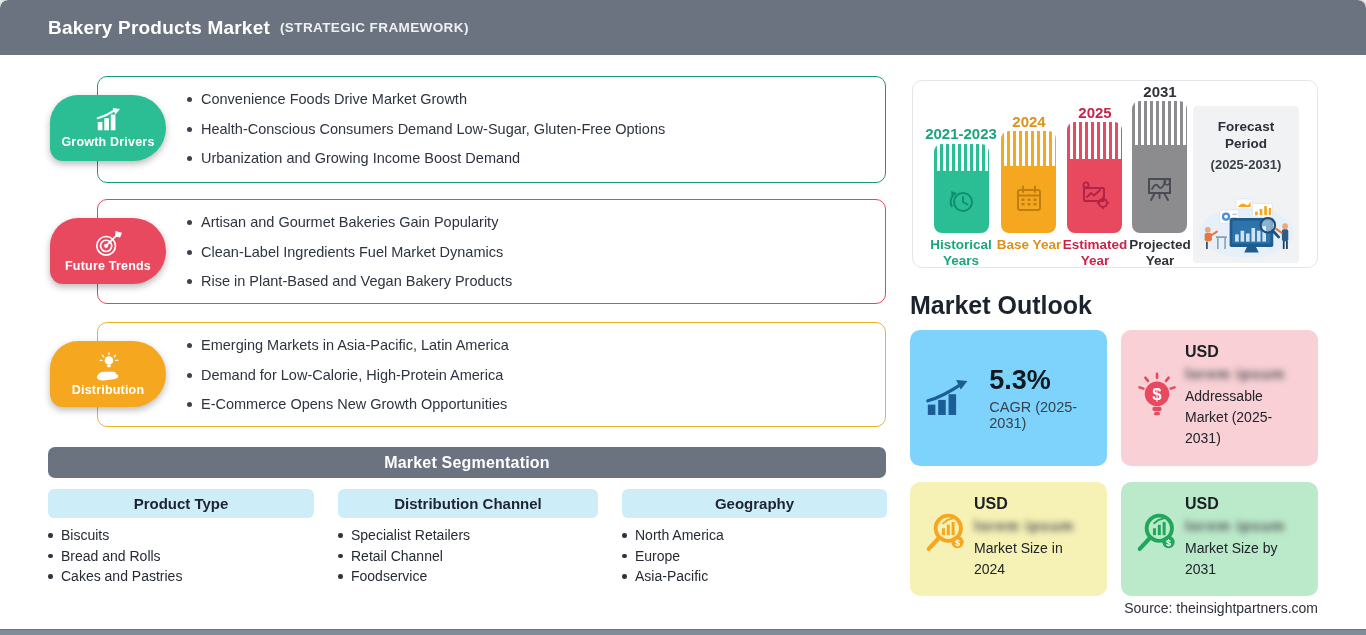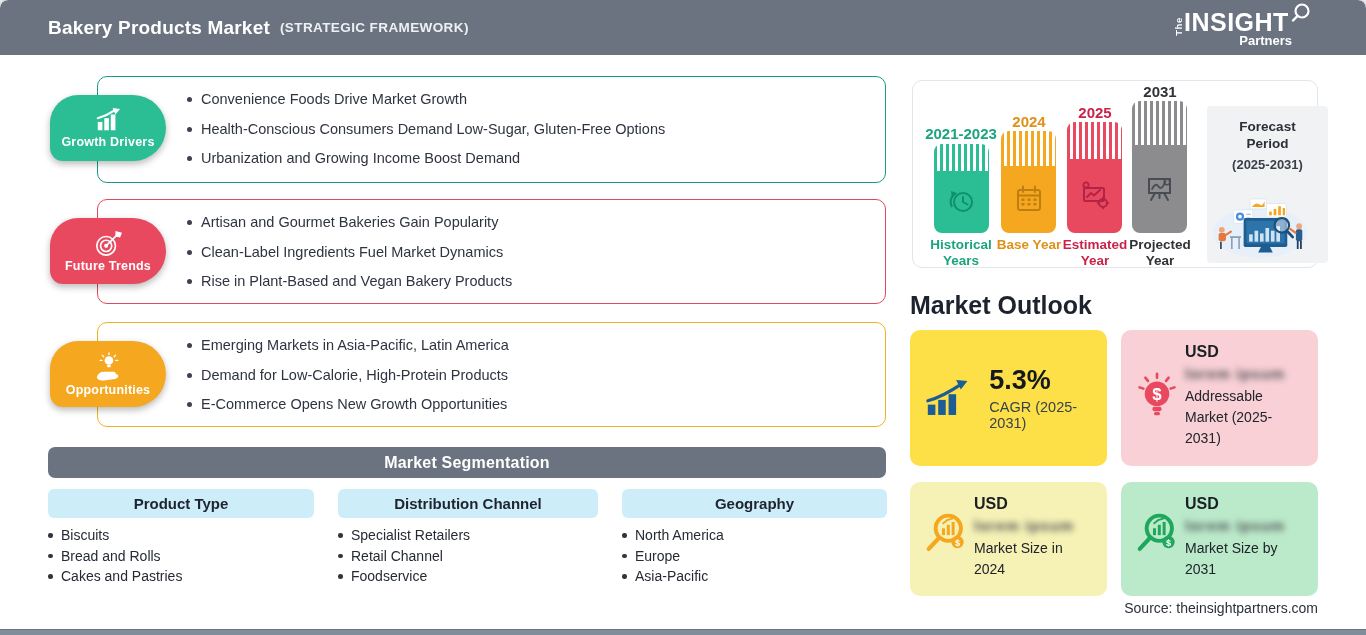--- a/index.html
+++ b/index.html
@@ -36,29 +36,29 @@
   .seg-list li::before { content:""; position:absolute; left:0; top:8px; width:4.5px; height:4.5px; border-radius:50%; background:#30353d; }
 
   
   .years-card { position:absolute; left:912px; top:80px; width:406px; height:188px; background:#fff; border:1px solid #e2e5ea; border-radius:10px; }
   .ybar { position:absolute; width:55px; border-radius:8px; overflow:hidden; display:flex; flex-direction:column; }
   .ybar-stripes { background:repeating-linear-gradient(90deg, var(--c) 0 3px, #ffffff 3px 6px); }
   .ybar-body { flex:1; background:var(--c); display:flex; align-items:center; justify-content:center; }
   .ylab { position:absolute; width:90px; text-align:center; font-size:15px; font-weight:700; }
   .yblab { position:absolute; width:84px; top:156px; text-align:center; font-size:13.5px; font-weight:700; line-height:15.5px; }
 
-  .forecast { position:absolute; left:294px; top:25px; width:121px; height:157px; background:#f1f2f4; border-radius:4px; text-align:center; }
+  .forecast { position:absolute; left:280px; top:25px; width:106px; height:157px; background:#f1f2f4; border-radius:4px; text-align:center; }
   .forecast-title { margin:12px 14px 0; font-size:13.5px; font-weight:700; color:#2a2f38; line-height:17px; }
   .forecast-range { margin-top:5px; font-size:13px; font-weight:600; color:#3a3f48; }
   .forecast-illus { position:absolute; left:3px; bottom:3px; }
 
   
   .outlook-title { position:absolute; left:910px; top:291px; font-size:25px; font-weight:700; color:#1d232e; }
   .ocard { position:absolute; width:197px; border-radius:10px; }
-  .ocard-cagr { left:910px; top:330px; height:136px; background:#fde047; display:flex; align-items:center; padding-left:15px; gap:19px; }
+  .ocard-cagr { left:910px; top:330px; height:136px; background:#7dd3fc; display:flex; align-items:center; padding-left:15px; gap:19px; }
   .cagr-value { font-size:27px; font-weight:800; color:#14191f; }
   .cagr-label { font-size:14.5px; color:#39414d; margin-top:3px; }
   .ocard-info { display:flex; padding:13px 12px 10px 12px; }
   .ocard-pink   { left:1121px; top:330px; height:136px; background:#f8d0d5; }
   .ocard-yellow { left:910px;  top:482px; height:114px; background:#f6f1b5; }
   .ocard-green  { left:1121px; top:482px; height:114px; background:#bbeaca; }
   .ocard-icon-col { width:48px; flex:none; display:flex; justify-content:center; }
   .ocard-text-col { flex:1; padding-left:4px; }
   .ocard-heading { font-size:16px; font-weight:800; color:#1a1e25; }
   .ocard-blur { font-size:15px; font-weight:800; color:#4c4f55; filter:blur(3.2px); letter-spacing:1px; margin-top:4px; }
@@ -70,29 +70,20 @@
 </head>
 <body>
 
 <div id="page">
 
   <div class="header">
     <div class="header-titles">
       <span class="header-title">Bakery Products Market</span>
       <span class="header-subtitle">(STRATEGIC FRAMEWORK)</span>
     </div>
-    <div class="logo">
-      <span class="logo-the">The</span>
-      <span class="logo-insight">INSIGHT</span>
-      <svg class="logo-mag" width="22" height="22" viewBox="0 0 22 22">
-        <circle cx="12" cy="9" r="6.5" fill="none" stroke="#fff" stroke-width="2.2"></circle>
-        <line x1="7.5" y1="14" x2="3" y2="18.5" stroke="#fff" stroke-width="2.4" stroke-linecap="round"></line>
-      </svg>
-      <span class="logo-partners">Partners</span>
-    </div>
   </div>
 
   <div class="sec-box" style="top:76px;height:107px;border-color:#169b80;">
     <ul>
       <li>Convenience Foods Drive Market Growth</li>
       <li>Health-Conscious Consumers Demand Low-Sugar, Gluten-Free Options</li>
       <li>Urbanization and Growing Income Boost Demand</li>
     </ul>
   </div>
   <div class="badge" style="top:95px;background:#2bbe95;">
@@ -120,38 +111,38 @@
       <circle cx="14" cy="17" r="2.2" fill="#fff"></circle>
       <line x1="14" y1="17" x2="26" y2="5" stroke="#fff" stroke-width="1.8"></line>
       <polygon points="24,1 31,3 29,8 24,7" fill="#fff"></polygon>
     </svg>
     <span class="badge-label">Future Trends</span>
   </div>
 
   <div class="sec-box" style="top:322px;height:105px;border-color:#eeb320;">
     <ul>
       <li>Emerging Markets in Asia-Pacific, Latin America</li>
-      <li>Demand for Low-Calorie, High-Protein Products</li>
+      <li>Demand for Low-Calorie, High-Protein America</li>
       <li>E-Commerce Opens New Growth Opportunities</li>
     </ul>
   </div>
   <div class="badge" style="top:341px;background:#f5a71f;">
     <svg width="30" height="30" viewBox="0 0 32 32">
       <circle cx="17" cy="9" r="4.6" fill="#fff"></circle>
       <rect x="15" y="13.6" width="4" height="2.6" rx="1" fill="#fff"></rect>
       <g stroke="#fff" stroke-width="1.4" stroke-linecap="round">
         <line x1="17" y1="1" x2="17" y2="2.6"></line>
         <line x1="10" y1="3.5" x2="11.4" y2="5"></line>
         <line x1="24" y1="3.5" x2="22.6" y2="5"></line>
         <line x1="7.6" y1="9" x2="9.6" y2="9"></line>
         <line x1="26.4" y1="9" x2="24.4" y2="9"></line>
       </g>
       <path d="M4 27 q1.5 -6 8 -6 h10 q2.4 0 2.4 2 q0 2 -2.4 2 h-7 l9.5 -1.2 q2.8 -.2 2.5 2 q-.3 2.4 -3.5 3 l-12 1.6 q-6 .6 -7.5 -3.4 z" fill="#fff"></path>
     </svg>
-    <span class="badge-label">Opportunities</span>
+    <span class="badge-label">Distribution</span>
   </div>
 
   <div class="seg-bar">Market Segmentation</div>
 
   <div class="seg-head" style="left:48px;width:266px;">Product Type</div>
   <div class="seg-head" style="left:338px;width:260px;">Distribution Channel</div>
   <div class="seg-head" style="left:622px;width:265px;">Geography</div>
 
   <ul class="seg-list" style="left:338px;">
     <li>Specialist Retailers</li>

